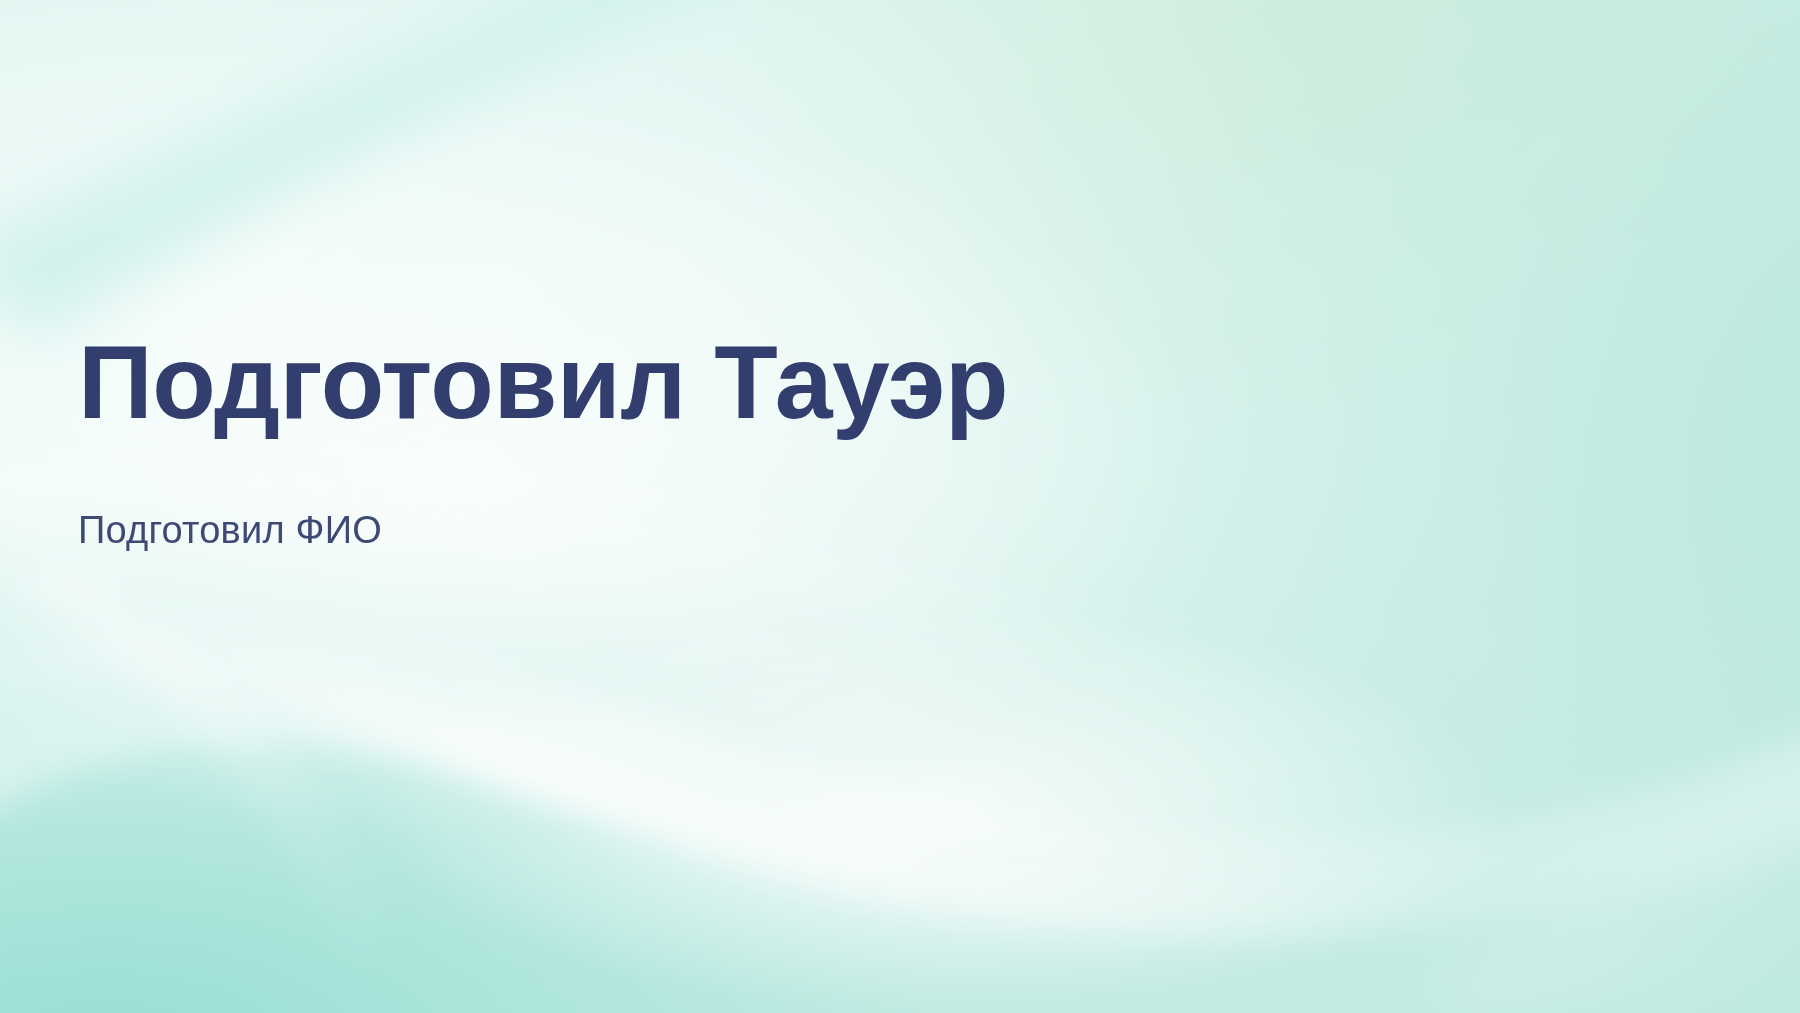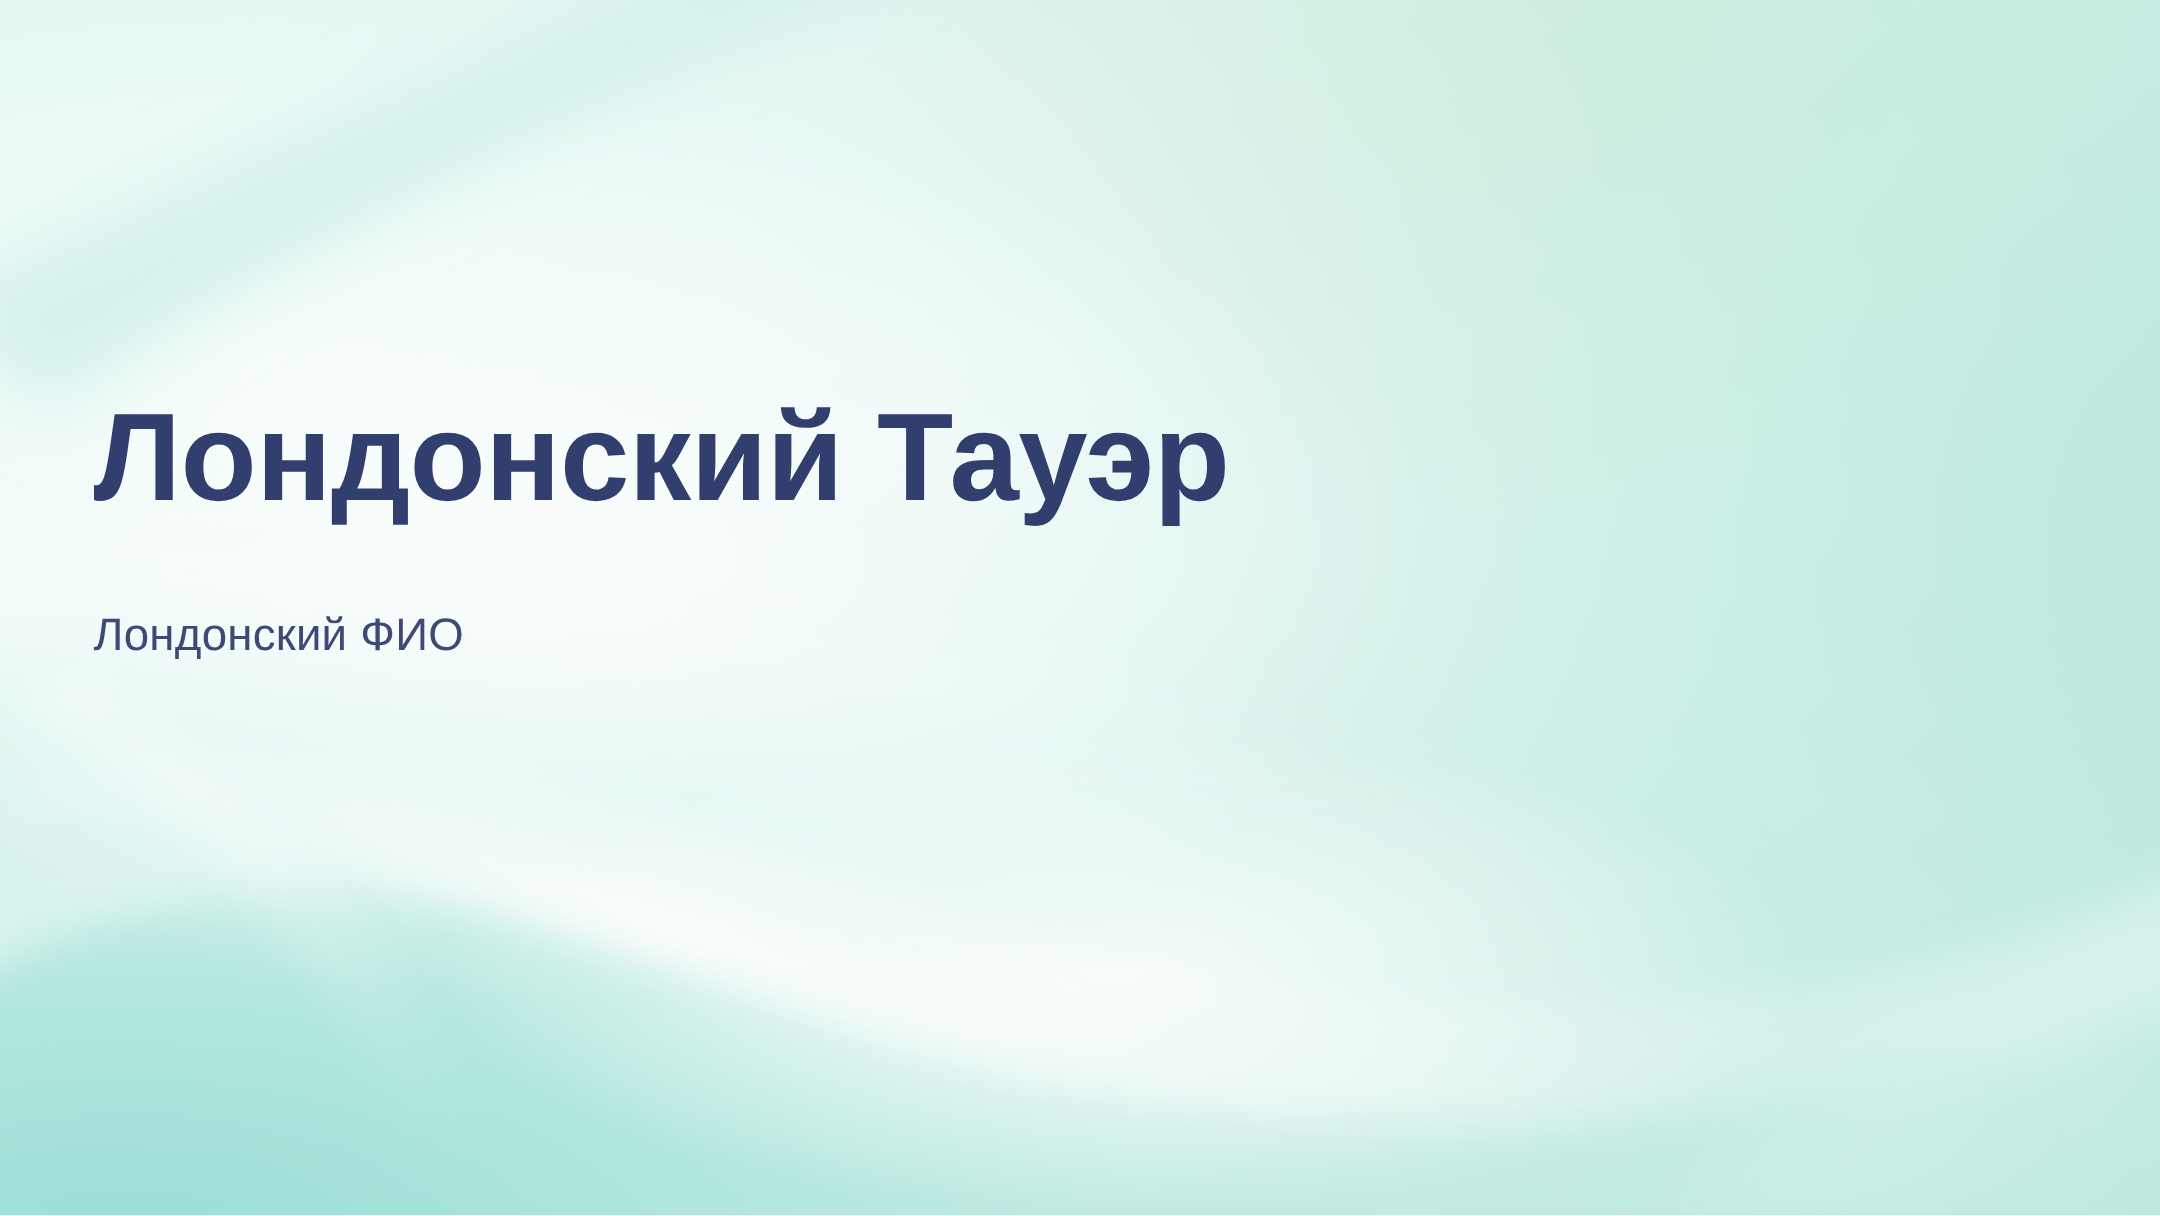--- a/index.html
+++ b/index.html
@@ -143,17 +143,17 @@
 
     <path d="M 70 560 C 200 650, 330 760, 470 1040 L 400 1040 C 270 790, 150 660, 20 590 Z" fill="url(#ribbonD)" filter="url(#soften)"></path>
 
     <path d="M 1400 1013 C 1560 900, 1700 820, 1880 740 L 1880 1013 Z" fill="url(#ribbonD)" filter="url(#softenMore)"></path>
 
     <path d="M -40 470 C 300 420, 720 520, 1100 630 C 1420 722, 1660 740, 1880 690
              L 1880 726 C 1640 782, 1390 760, 1070 666 C 700 558, 290 462, -40 506 Z" fill="url(#ribbonD)" filter="url(#softenMore)"></path>
   </svg>
 
   <div class="content">
-    <h1 class="title">Лондонский Тауэр</h1>
-    <p class="subtitle">Лондонский ФИО</p>
+    <h1 class="title">Подготовил Тауэр</h1>
+    <p class="subtitle">Подготовил ФИО</p>
   </div>
 
 </div>
 
 </body></html>

